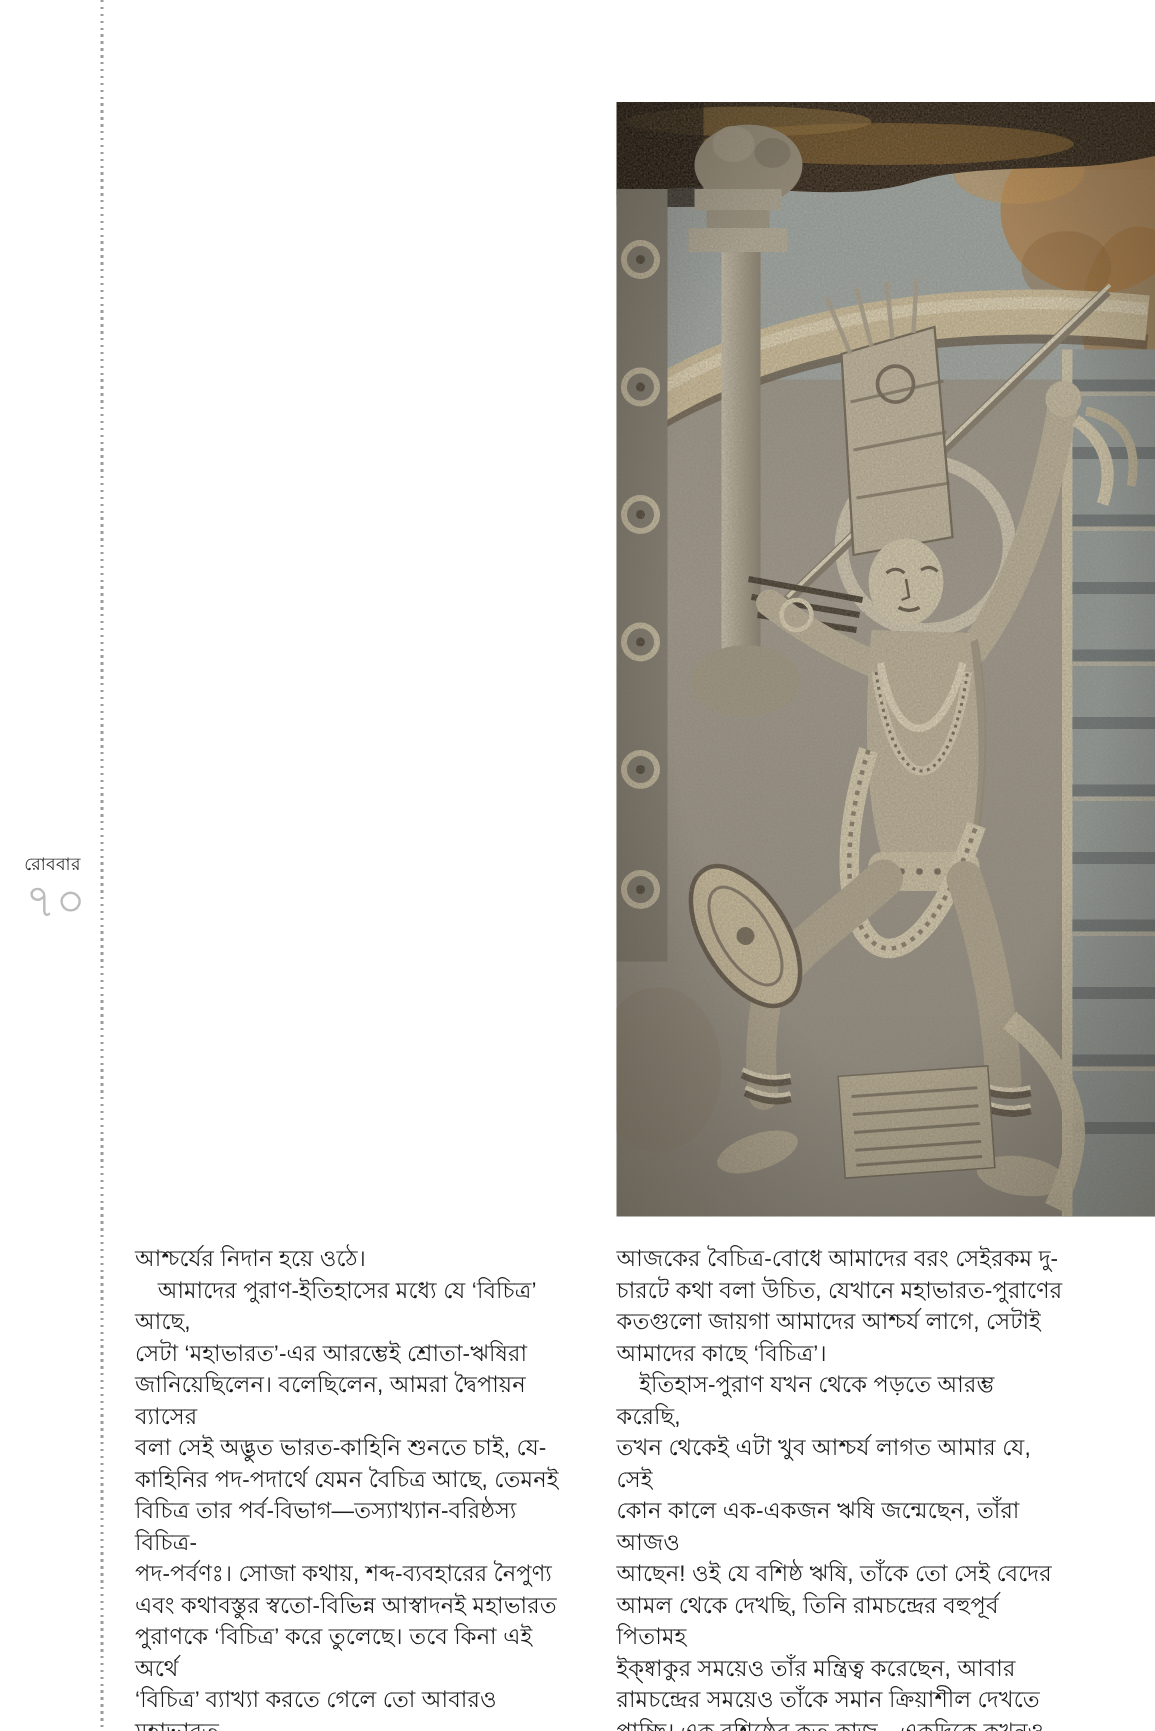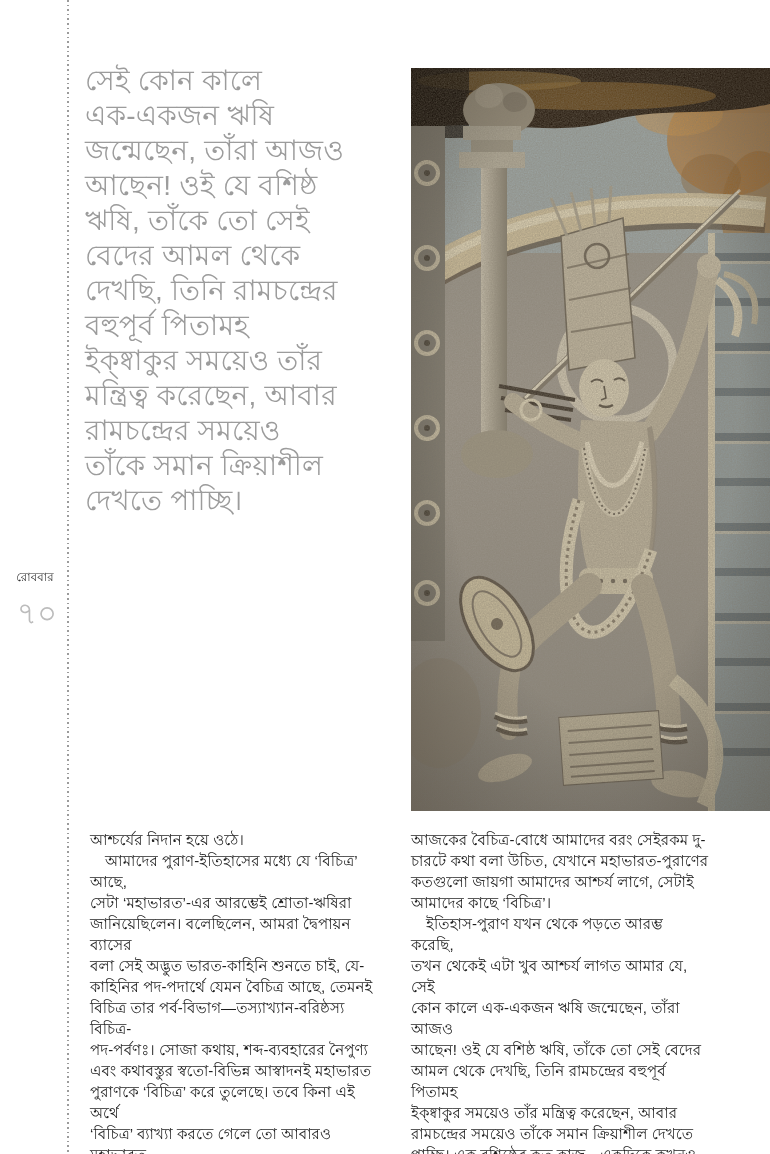--- a/index.html
+++ b/index.html
@@ -31,21 +31,21 @@
   .margin-block{
     position:absolute;left:0;top:572px;width:74px;
     text-align:center;line-height:1;
   }
   .masthead-title{
     display:block;font-size:11.5px;color:#2b2b2b;
     letter-spacing:0.2px;margin-right:4px;
   }
   .page-number{
     display:block;font-size:31px;color:#bcbcbc;
-    margin-top:14px;margin-right:0;font-weight:400;
+    margin-top:1px;margin-right:0;font-weight:400;
   }
 
   
   .photo{
     position:absolute;left:411px;top:68px;width:359px;height:743px;
     overflow:hidden;background:#8e8a80;
   }
   .photo svg{display:block;width:100%;height:100%;}
 
   
@@ -58,33 +58,20 @@
   .column.left{left:90px;width:296px;}
   .column.right{left:411px;width:298px;}
 </style>
 </head>
 <body>
 
 <div class="page">
 
   <div class="dotted-rule"></div>
 
-  <div class="pull-quote">সেই কোন কালে
-এক-একজন ঋষি
-জন্মেছেন, তাঁরা আজও
-আছেন! ওই যে বশিষ্ঠ
-ঋষি, তাঁকে তো সেই
-বেদের আমল থেকে
-দেখছি, তিনি রামচন্দ্রের
-বহুপূর্ব পিতামহ
-ইক্ষ্বাকুর সময়েও তাঁর
-মন্ত্রিত্ব করেছেন, আবার
-রামচন্দ্রের সময়েও
-তাঁকে সমান ক্রিয়াশীল
-দেখতে পাচ্ছি।</div>
 
   <div class="margin-block">
     <span class="masthead-title">রোববার</span>
     <span class="page-number">৭০</span>
   </div>
 
   <div class="photo">
     <svg viewBox="0 0 359 743" preserveAspectRatio="none">
       <defs>
         <linearGradient id="bg" x1="0" y1="0" x2="0" y2="1">

